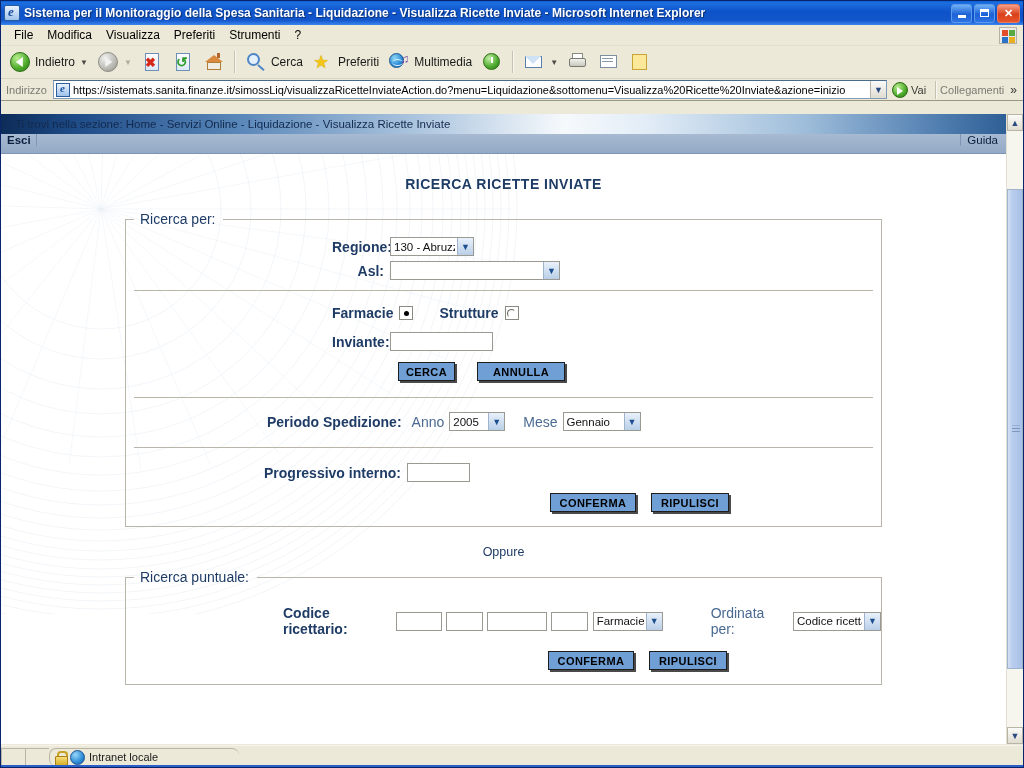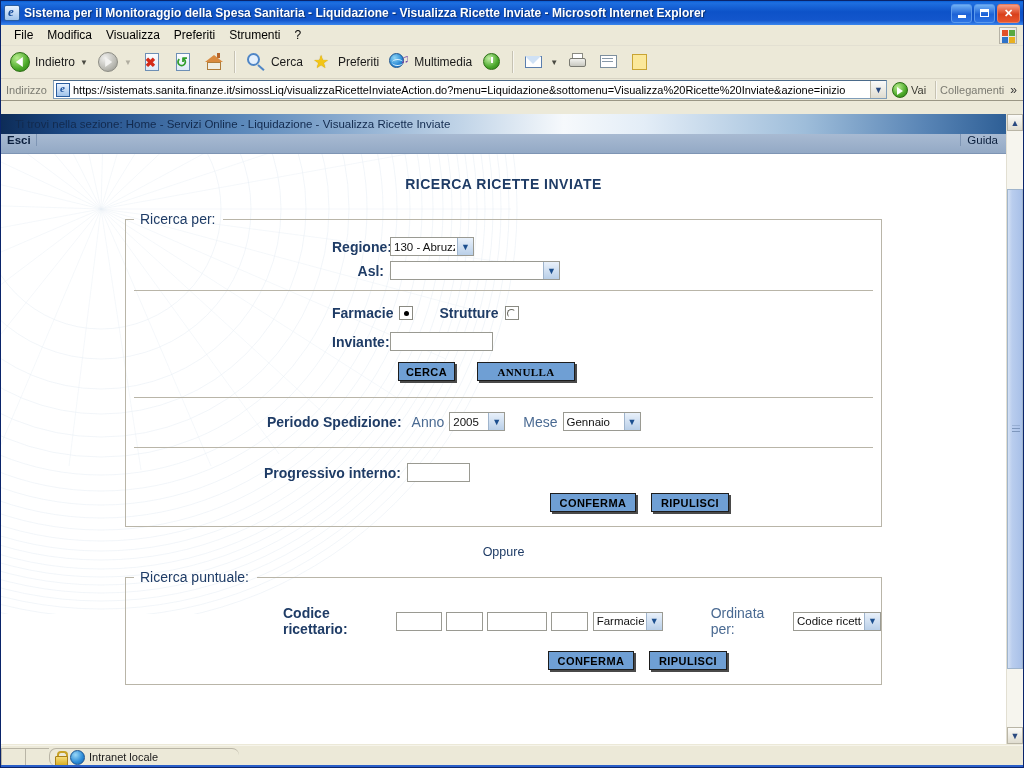--- a/index.html
+++ b/index.html
@@ -556,21 +556,21 @@
               </span>
           </div>
 
           <div class="row" style="margin-top:11px; padding-left:206px;">
             <span class="lab" style="width:52px; text-align:right;">Inviante:</span>
             <input class="txt" style="width: 103px; margin-left: 6px;" value="">
           </div>
 
           <div class="row" style="margin-top:11px; padding-left:272px; gap:22px;">
             <div class="btn3d" style="width:57px;">CERCA</div>
-            <div class="btn3d" style="width:98px;font-family:Liberation Serif, serif;">ANNULLA</div>
+            <div class="btn3d" style="width:88px;">ANNULLA</div>
           </div>
 
           <div class="hr" style="margin-top:16px;"></div>
 
           <div class="row" style="margin-top:14px; padding-left:141px;">
             <span class="lab">Periodo Spedizione:</span>
             <span class="lab soft" style="margin-left:10px;">Anno</span>
             <span class="sel" style="width:56px; margin-left:5px;">
               <span class="val">2005</span>
               <span class="btn">

